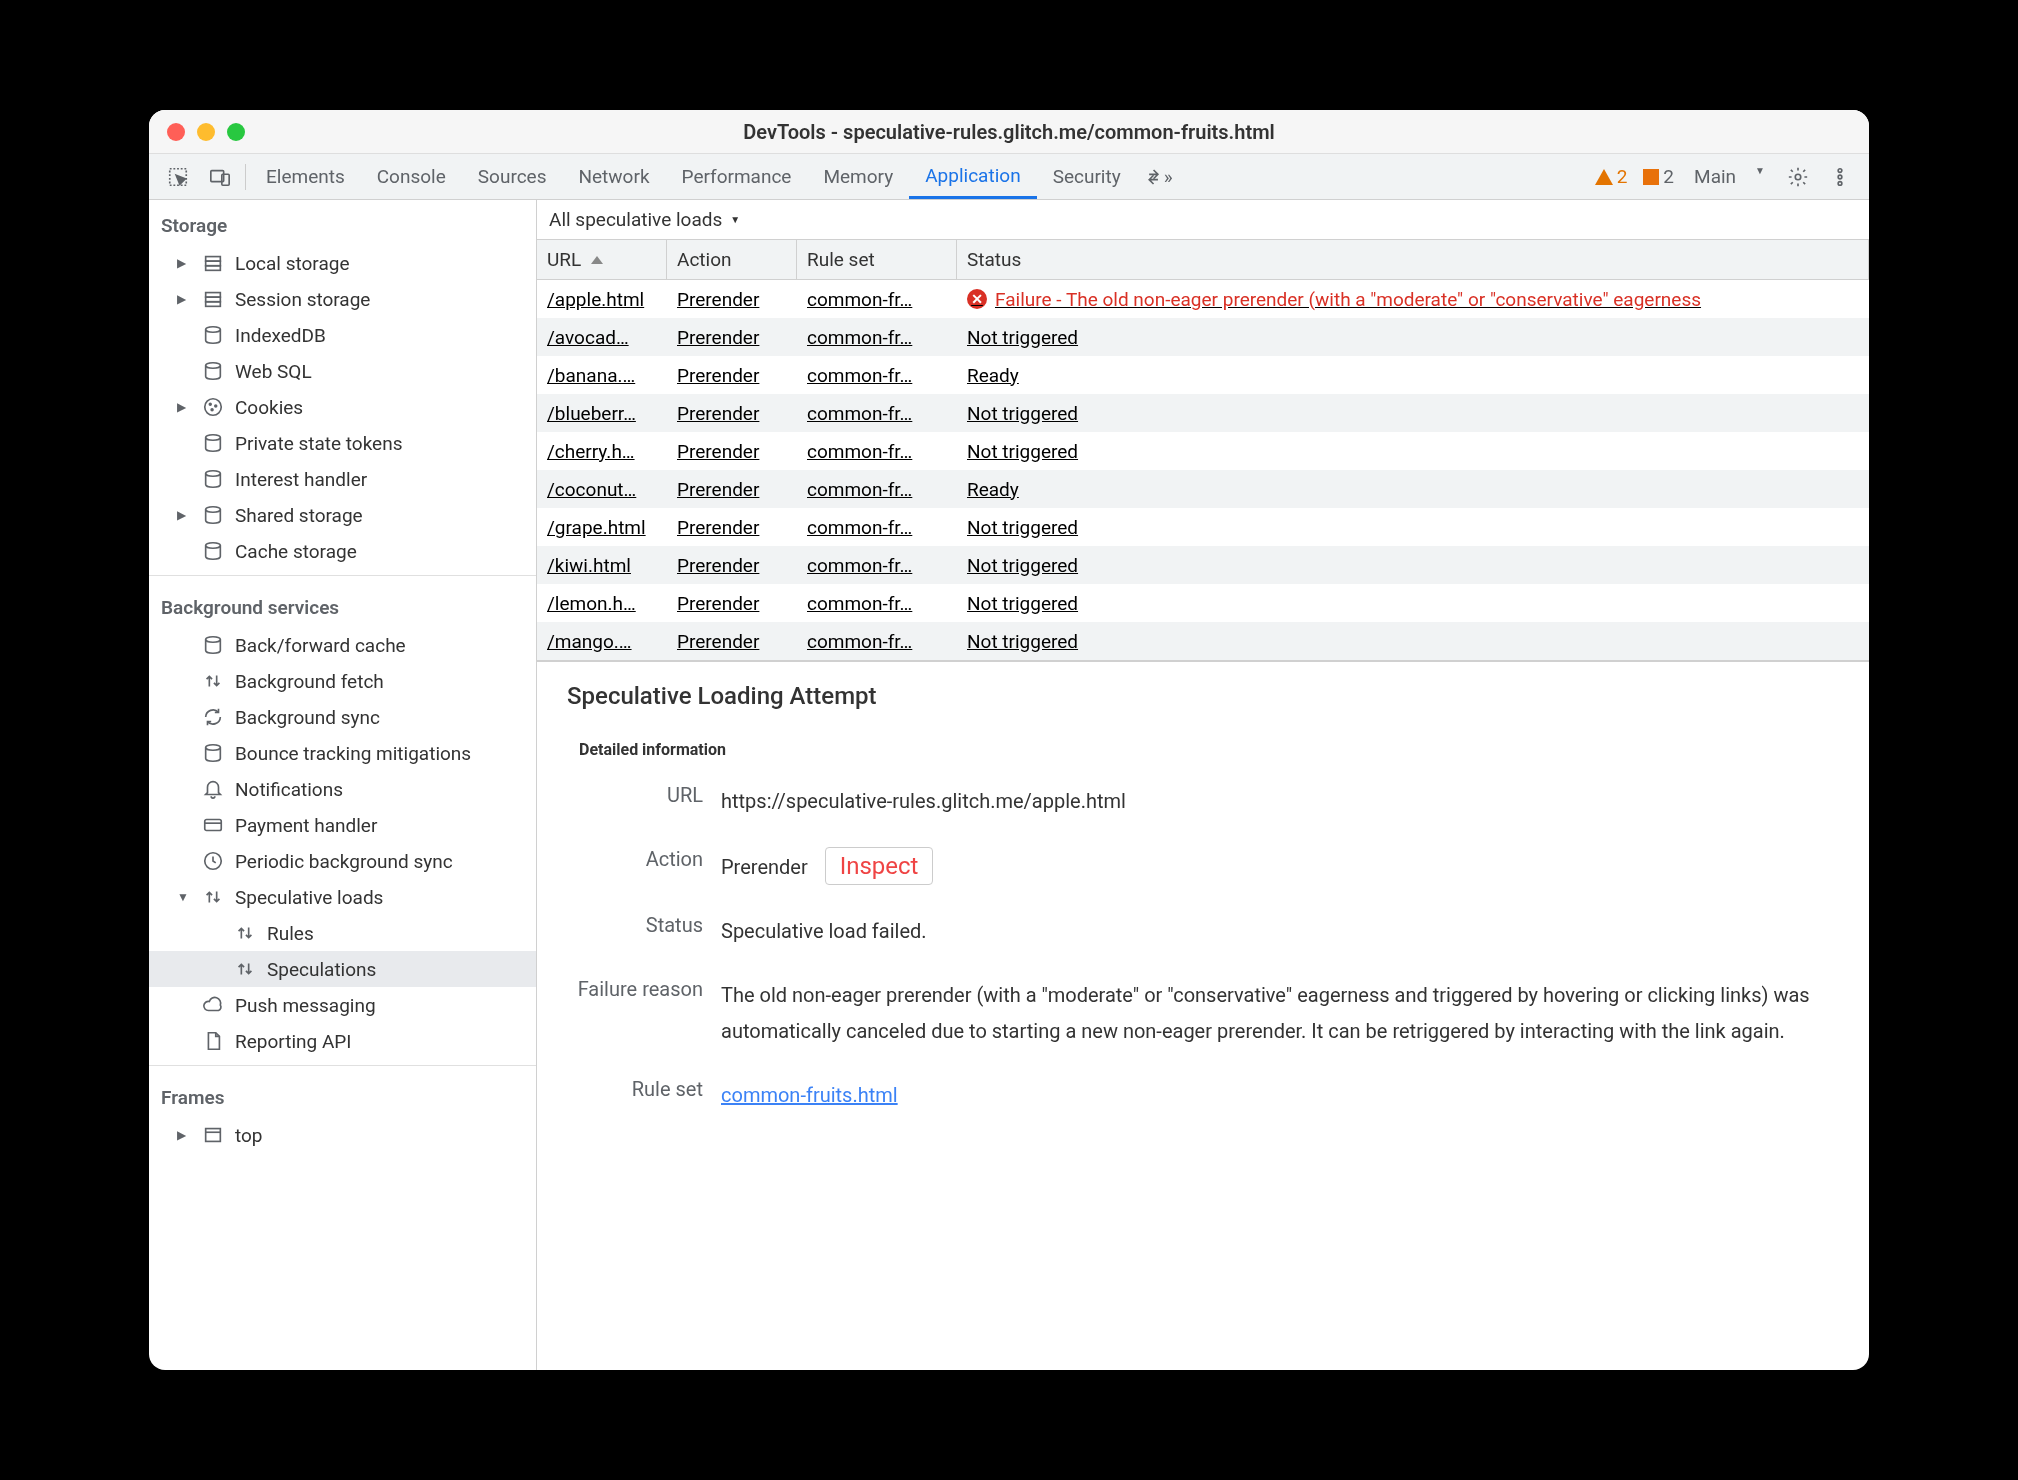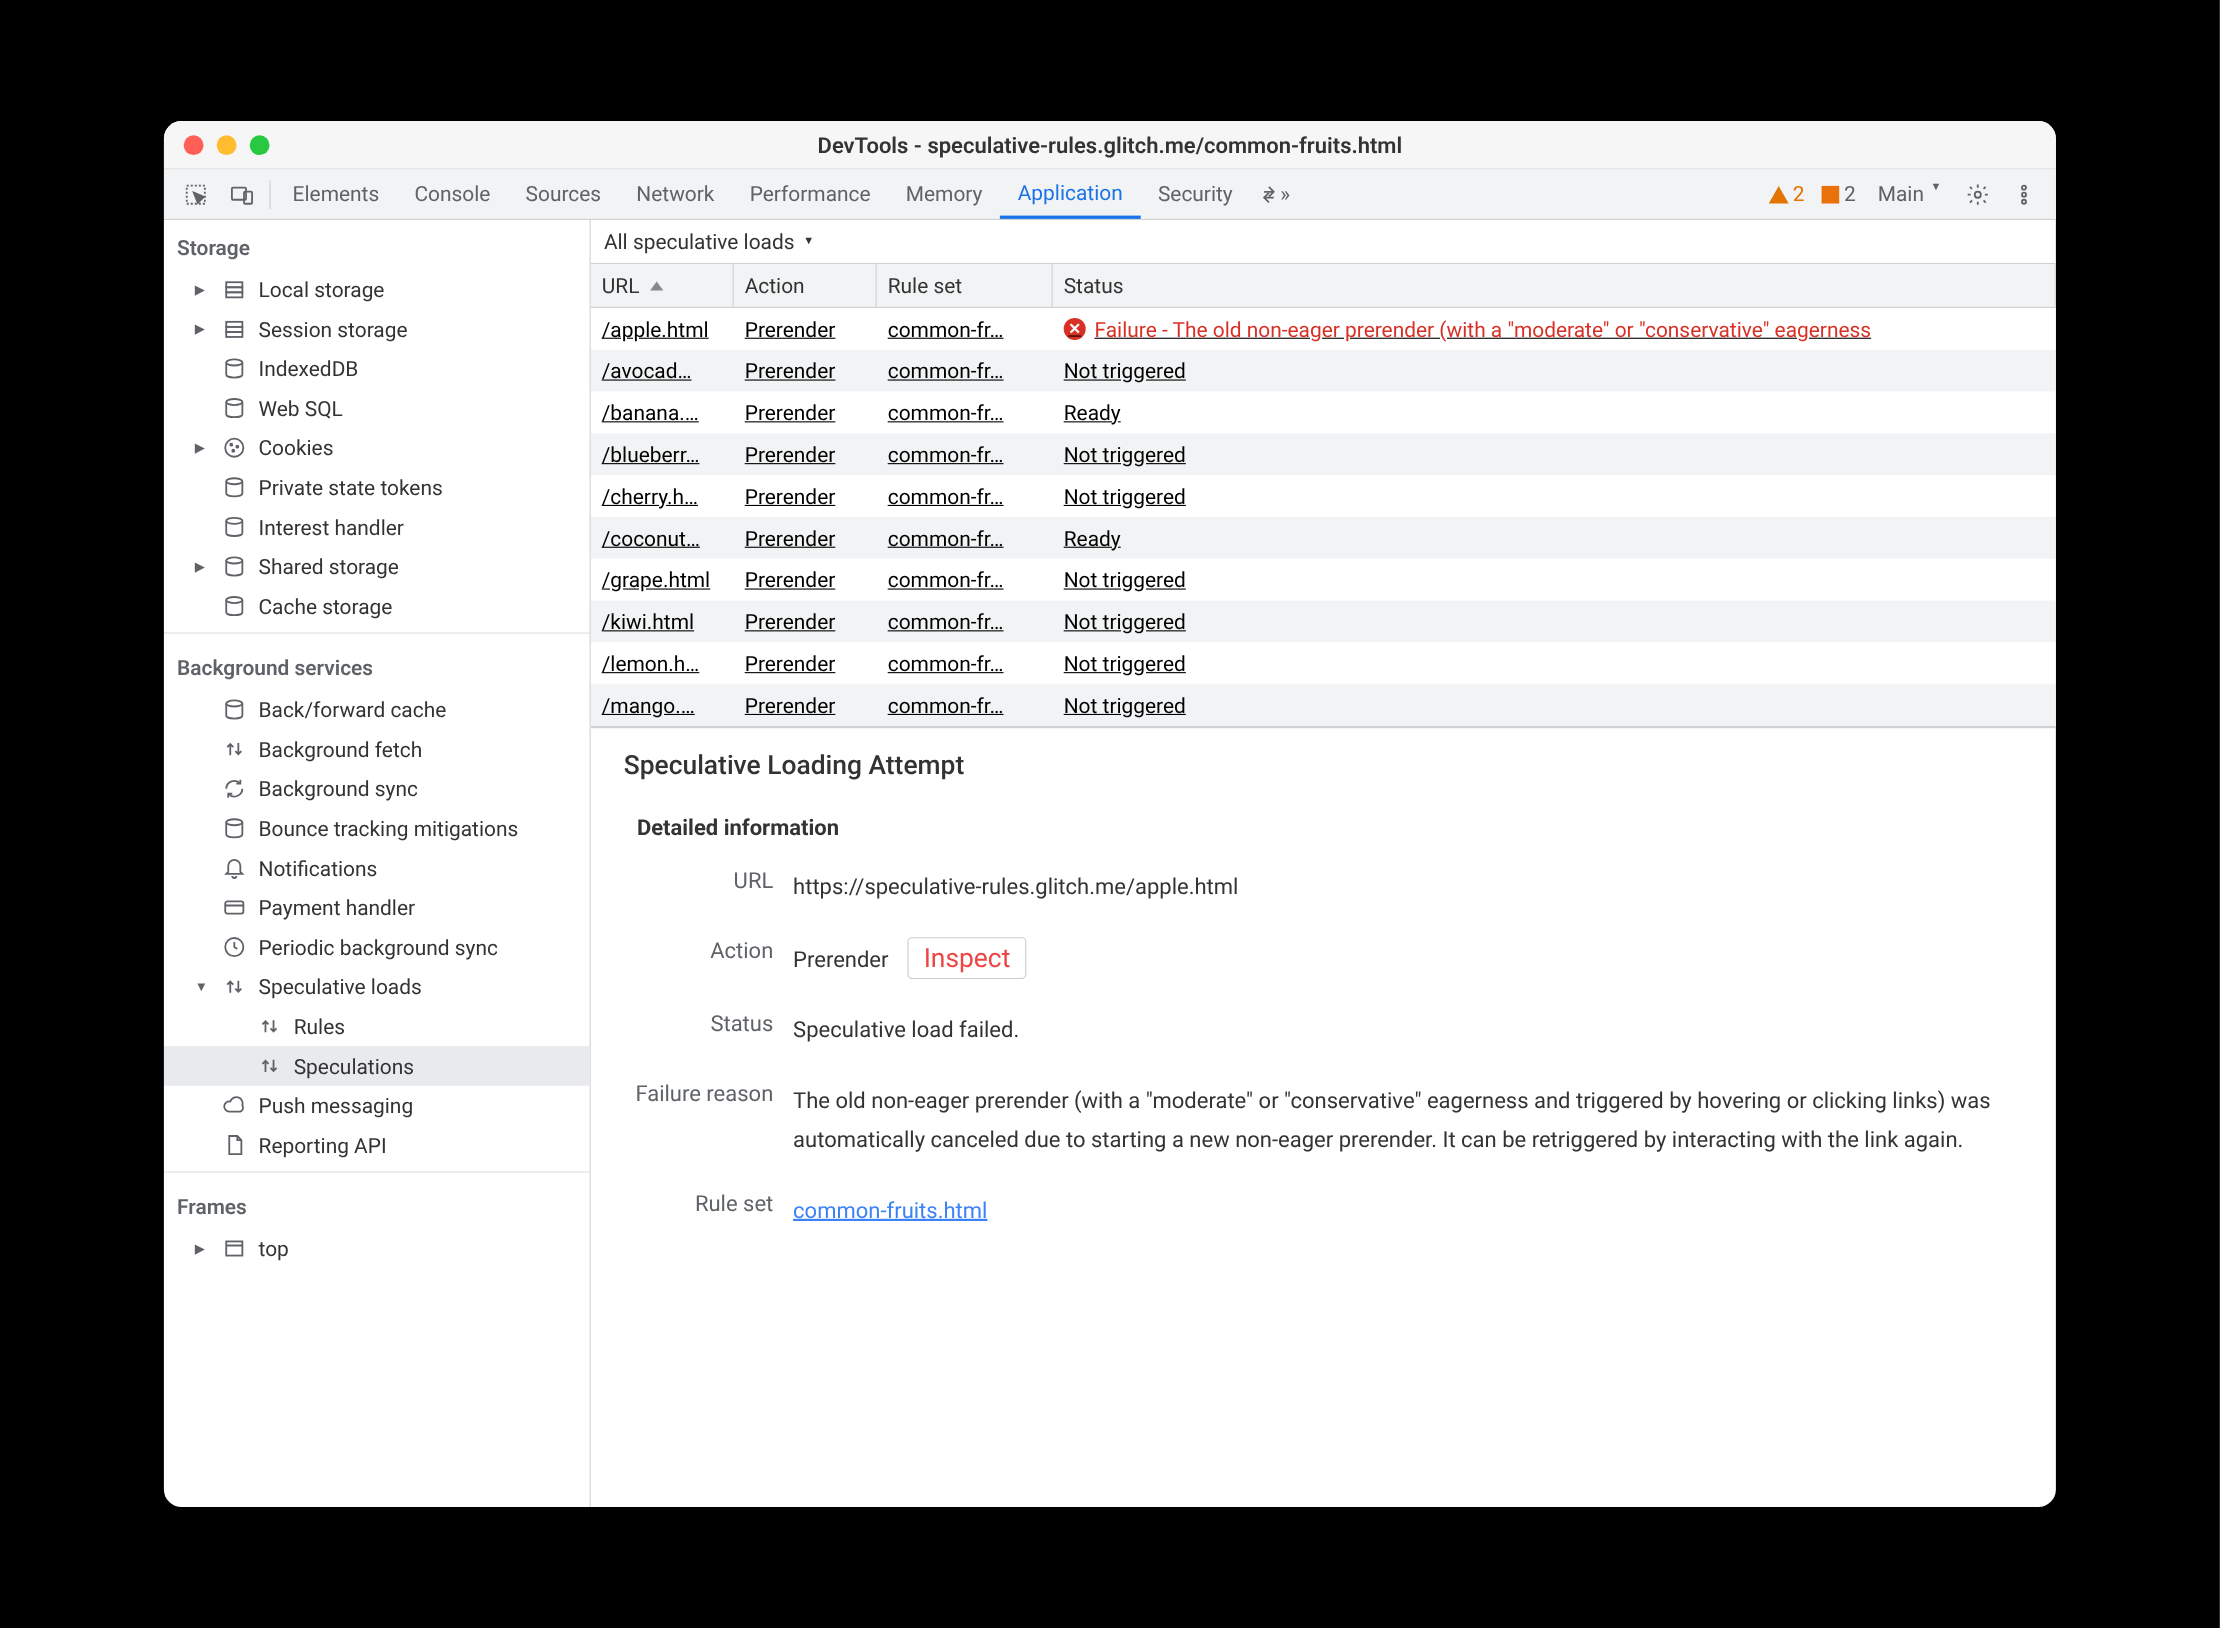--- a/index.html
+++ b/index.html
@@ -38,21 +38,21 @@
 .tr { display: flex; height: 38px; align-items: center; text-decoration: underline; }
 .tr:nth-child(odd) { background: #fff; }
 .tr:nth-child(even) { background: #f1f3f4; }
 .td { padding: 0 10px; overflow: hidden; text-overflow: ellipsis; white-space: nowrap; border-right: 1px solid transparent; }
 .td.status { display: flex; align-items: center; gap: 8px; }
 .col-url { width: 130px; } .col-action { width: 130px; } .col-rule { width: 160px; } .col-status { flex: 1; }
 .err-text { color: #d93025; }
 .err-circle { width: 20px; height: 20px; border-radius: 50%; background: #d93025; color: #fff; display: inline-flex; align-items: center; justify-content: center; font-size: 14px; font-weight: bold; flex-shrink: 0; }
 .details { border-top: 2px solid #d0d0d0; flex: 1; overflow-y: auto; padding: 20px 30px; color: #333; }
 .details h2 { font-size: 24px; font-weight: 500; margin-bottom: 30px; }
-.details h3 { font-size: 20px; font-weight: 700; margin-bottom: 24px; padding-left: 12px; }
+.details h3 { font-size: 16px; font-weight: 700; margin-bottom: 24px; padding-left: 12px; }
 .drow { display: flex; margin-bottom: 28px; font-size: 20px; padding-left: 10px; }
 .dlabel { width: 144px; text-align: right; color: #5f6368; padding-right: 18px; flex-shrink: 0; }
 .dvalue { flex: 1; line-height: 1.8; }
 .inspect-btn { border: 1px solid #ccc; background: #fff; color: #ef4444; padding: 4px 14px; margin-left: 12px; font-size: 24px; border-radius: 4px; }
 .link { color: #3b82f6; text-decoration: underline; cursor: pointer; }
 .chev { font-size: 10px; }
 svg { width: 22px; height: 22px; stroke: currentColor; fill: none; stroke-width: 1.8; }
 </style>
 </head>
 <body>
@@ -97,21 +97,21 @@
         </svg>»</span>
     <div class="spacer"></div>
     <span class="warn">
         <span class="badge-tri"></span>
         <span>2</span>
       </span>
     <span class="warn" style="color:#5f6368">
         <span class="badge-sq"></span>
         <span>2</span>
       </span>
-    <span style="margin:0 12px;display:flex;gap:6px">
+    <span style="margin:0 12px;display:flex;gap:19px">
         <span>Main</span>
         <span class="chev">▼</span>
       </span>
     <span class="ico">
         <svg viewBox="0 0 24 24">
           <circle cx="12" cy="12" r="3"></circle>
           <path d="M12 2v3M12 19v3M4.2 4.2l2.1 2.1M17.7 17.7l2.1 2.1M2 12h3M19 12h3M4.2 19.8l2.1-2.1M17.7 6.3l2.1-2.1"></path>
         </svg>
       </span>
     <span class="ico">

